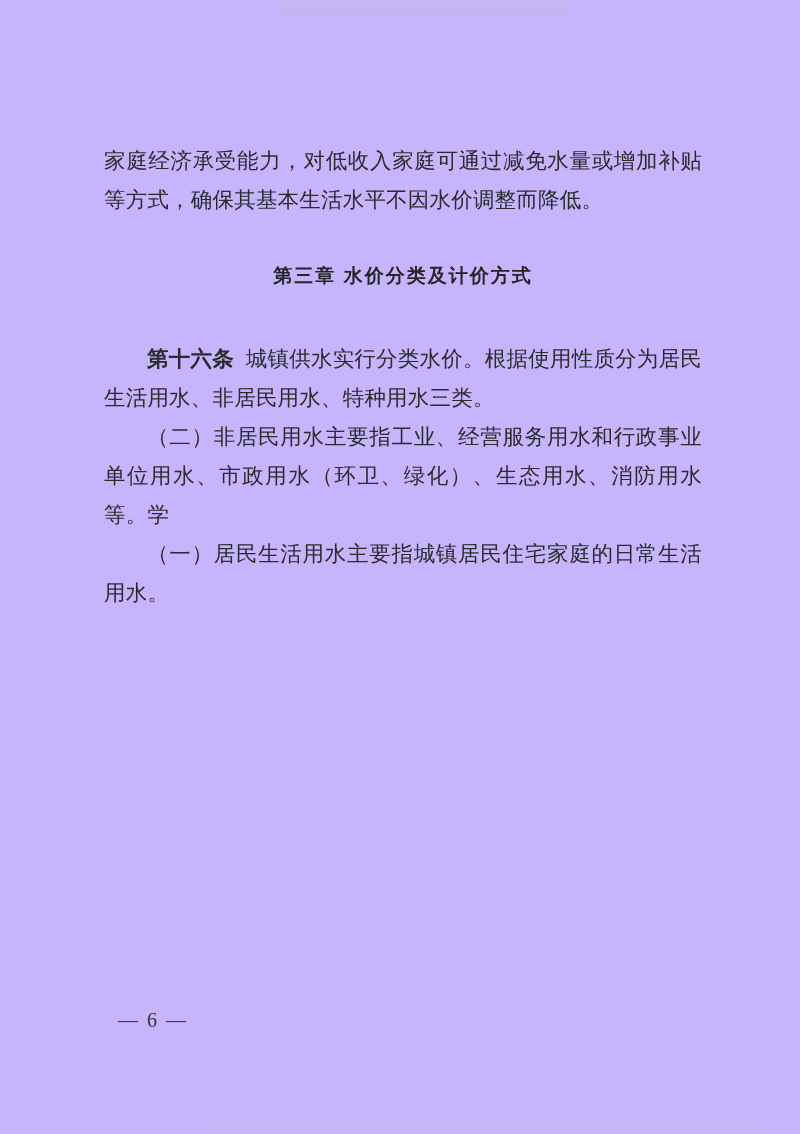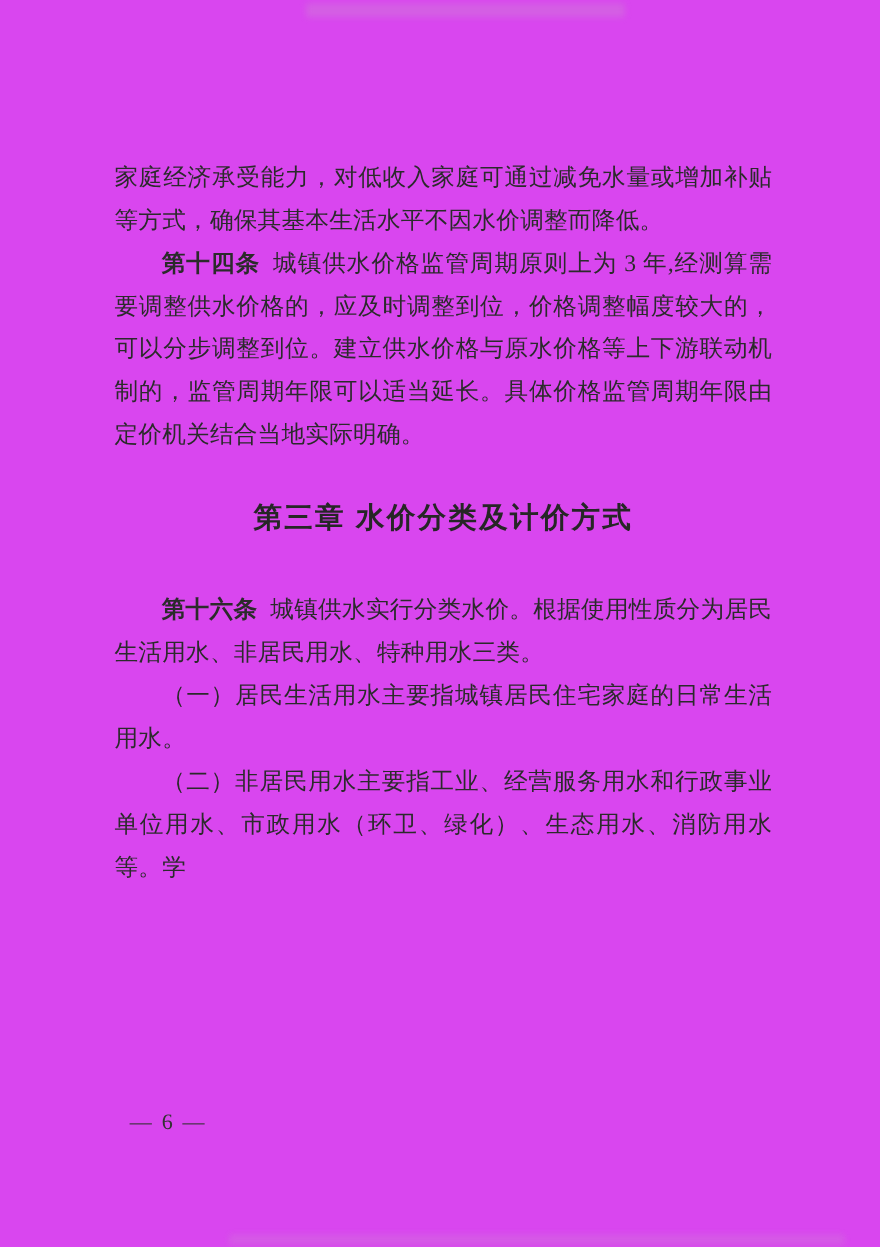--- a/index.html
+++ b/index.html
@@ -4,21 +4,21 @@
 <style>
   html, body {
     margin: 0;
     padding: 0;
     background: #ffffff;
   }
   .page {
     position: relative;
     width: 800px;
     height: 1134px;
-    background: #d946ef;
+    background: #c4b5fd;
     overflow: hidden;
     font-family: "Liberation Serif", "DejaVu Serif", serif;
     color: #2b2b2b;
   }
   
   .artifact {
     position: absolute;
     background: rgba(195, 195, 183, 0.20);
     filter: blur(3px);
     border-radius: 3px;
@@ -42,21 +42,21 @@
   .para.indent { text-indent: 43px; }
   .lead {
     font-weight: bold;
     font-family: "Liberation Sans", "DejaVu Sans", sans-serif;
     margin-right: 0.55em;
   }
   .chapter-heading {
     margin: 36px 0 45px 0;
     text-align: center;
     font-weight: bold;
-    font-size: 26px;
+    font-size: 19px;
     line-height: 39px;
     letter-spacing: 2px;
     font-family: "Liberation Sans", "DejaVu Sans", sans-serif;
     color: #262626;
   }
   .page-number {
     position: absolute;
     left: 118px;
     top: 1006px;
     font-size: 20px;
@@ -70,29 +70,28 @@
 
 <div class="page">
 
   <div class="artifact top"></div>
   <div class="artifact bottom"></div>
 
   <div class="content">
 
     <p class="para"><span>家庭经济承受能力，对低收入家庭可通过减免水量或增加补贴等方式，确保其基本生活水平不因水价调整而降低。</span></p>
 
-    <p class="para indent"><span class="lead">第十四条</span><span>城镇供水价格监管周期原则上为 3 年,经测算需要调整供水价格的，应及时调整到位，价格调整幅度较大的，可以分步调整到位。建立供水价格与原水价格等上下游联动机制的，监管周期年限可以适当延长。具体价格监管周期年限由定价机关结合当地实际明确。</span></p>
 
 
 
     <h2 class="chapter-heading">第三章  水价分类及计价方式</h2>
 
     <p class="para indent"><span class="lead">第十六条</span><span>城镇供水实行分类水价。根据使用性质分为居民生活用水、非居民用水、特种用水三类。</span></p>
 
+    <p class="para indent"><span>（二）非居民用水主要指工业、经营服务用水和行政事业单位用水、市政用水（环卫、绿化）、生态用水、消防用水等。学</span></p>
+
     <p class="para indent"><span>（一）居民生活用水主要指城镇居民住宅家庭的日常生活用水。</span></p>
-
-    <p class="para indent"><span>（二）非居民用水主要指工业、经营服务用水和行政事业单位用水、市政用水（环卫、绿化）、生态用水、消防用水等。学</span></p>
 
   </div>
 
   <div class="page-number">— 6 —</div>
 
 </div>
 
 </body></html>

